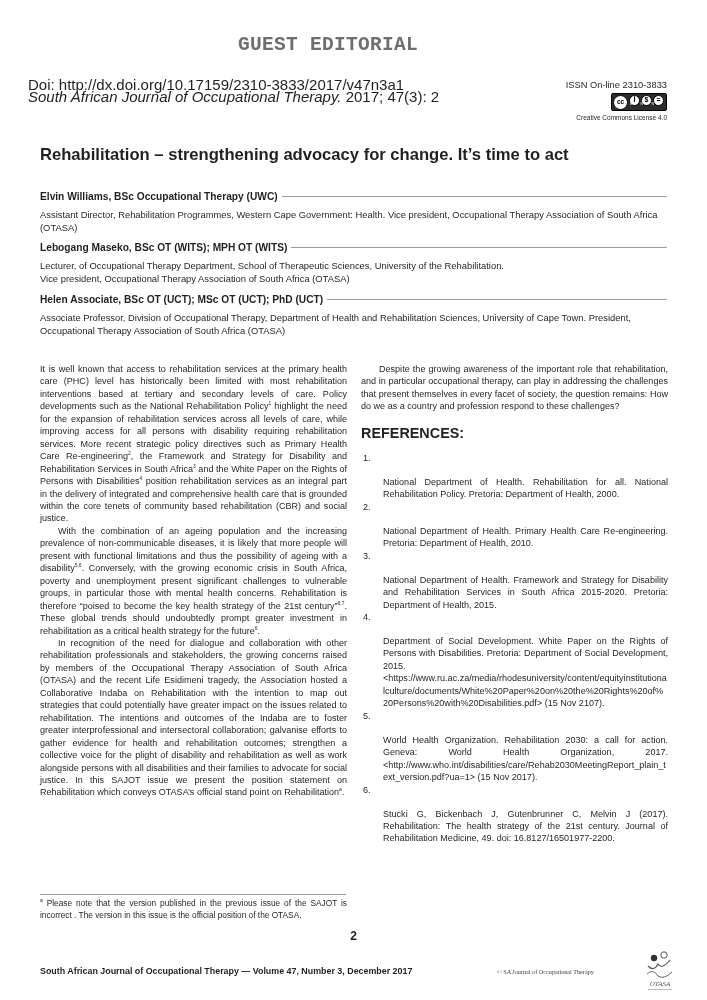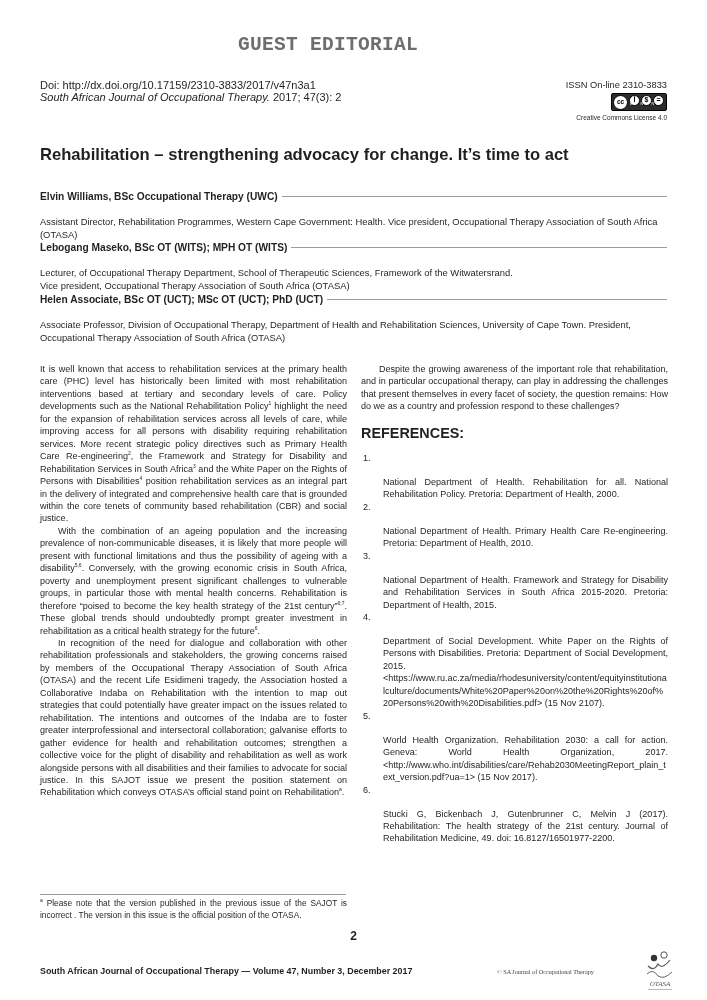--- a/index.html
+++ b/index.html
@@ -5,21 +5,21 @@
   * { margin: 0; padding: 0; box-sizing: border-box; }
   html, body { width: 707px; height: 1000px; background: #ffffff; overflow: hidden; }
   body { position: relative; font-family: "Liberation Sans", sans-serif; color: #231f20; }
 
   .section-heading {
     position: absolute; top: 34px; left: 0; width: 656px; text-align: center;
     font-family: Liberation Mono, monospace; font-weight: bold; font-size: 19.5px;
     color: #6d6e71; letter-spacing: 0.3px;
   }
 
-  .meta-left { position: absolute; top: 79px; left: 40px; font-size: 11px; line-height: 12.4px; color: #231f20; }
+  .meta-left { position: absolute; top: 79px; left: 28px; font-size: 15px; line-height: 12.4px; color: #231f20; }
   .meta-left .journal { font-style: italic; }
   .meta-left .journal-num { font-style: normal; }
 
   .meta-right { position: absolute; top: 79px; right: 40px; text-align: right; font-size: 9.3px; line-height: 12px; }
   .cc-badge {
     display: inline-flex; align-items: center; gap: 1px; margin-top: 2px;
     background: #2c2c2c; border: 1px solid #000; border-radius: 2px; padding: 1px 2px 1px 1px;
     height: 18px; position: relative;
   }
   .cc-main {
@@ -34,21 +34,21 @@
   .cc-text { font-size: 6.5px; color: #231f20; margin-top: 1px; }
 
   .article-title {
     position: absolute; top: 145px; left: 40px; font-size: 16.6px; font-weight: bold; color: #231f20; white-space: nowrap;
   }
 
   .author { position: absolute; left: 40px; width: 627px; }
   .author-line { display: flex; align-items: center; }
   .author-name { font-size: 10.2px; font-weight: bold; white-space: nowrap; }
   .author-rule { flex: 1; height: 1px; background: #9d9d9d; margin-left: 4px; }
-  .author-aff { font-size: 9.4px; line-height: 12.6px; margin-top: 14px; }
+  .author-aff { font-size: 9.4px; line-height: 12.6px; margin-top: 7px; }
 
   .col { position: absolute; font-size: 9.05px; line-height: 12.45px; text-align: justify; color: #231f20; }
   .col p { margin: 0; }
   .col p.indent { text-indent: 18px; }
   .col-left { left: 40px; top: 363px; width: 307px; }
   .col-right { left: 361px; top: 363px; width: 307px; }
   sup { font-size: 5px; vertical-align: super; line-height: 0; }
 
   .ref-heading { font-size: 14.4px; font-weight: bold; margin-top: 12px; margin-bottom: 11px; line-height: 16px; text-align: left; }
   .ref-list { list-style: none; }
@@ -96,21 +96,21 @@
     </div>
   <div class="author-aff">Assistant Director, Rehabilitation Programmes, Western Cape Government: Health. Vice president, Occupational Therapy Association of South Africa (OTASA)</div>
 </div>
 
 <div class="author" style="top:242px;">
   <div class="author-line">
       <span class="author-name">Lebogang Maseko, BSc OT (WITS); MPH OT (WITS)</span>
       <span class="author-rule"></span>
     </div>
   <div class="author-aff">
-    <div>Lecturer, of Occupational Therapy Department, School of Therapeutic Sciences, Framework of the Witwatersrand.</div>
+    <div>Lecturer, of Occupational Therapy Department, School of Therapeutic Sciences, University of the Rehabilitation.</div>
     <div>Vice president, Occupational Therapy Association of South Africa (OTASA)</div>
   </div>
 </div>
 
 <div class="author" style="top:294px;">
   <div class="author-line">
       <span class="author-name">Helen Associate, BSc OT (UCT); MSc OT (UCT); PhD (UCT)</span>
       <span class="author-rule"></span>
     </div>
   <div class="author-aff">Associate Professor, Division of Occupational Therapy, Department of Health and Rehabilitation Sciences, University of Cape Town. President, Occupational Therapy Association of South Africa (OTASA)</div>

